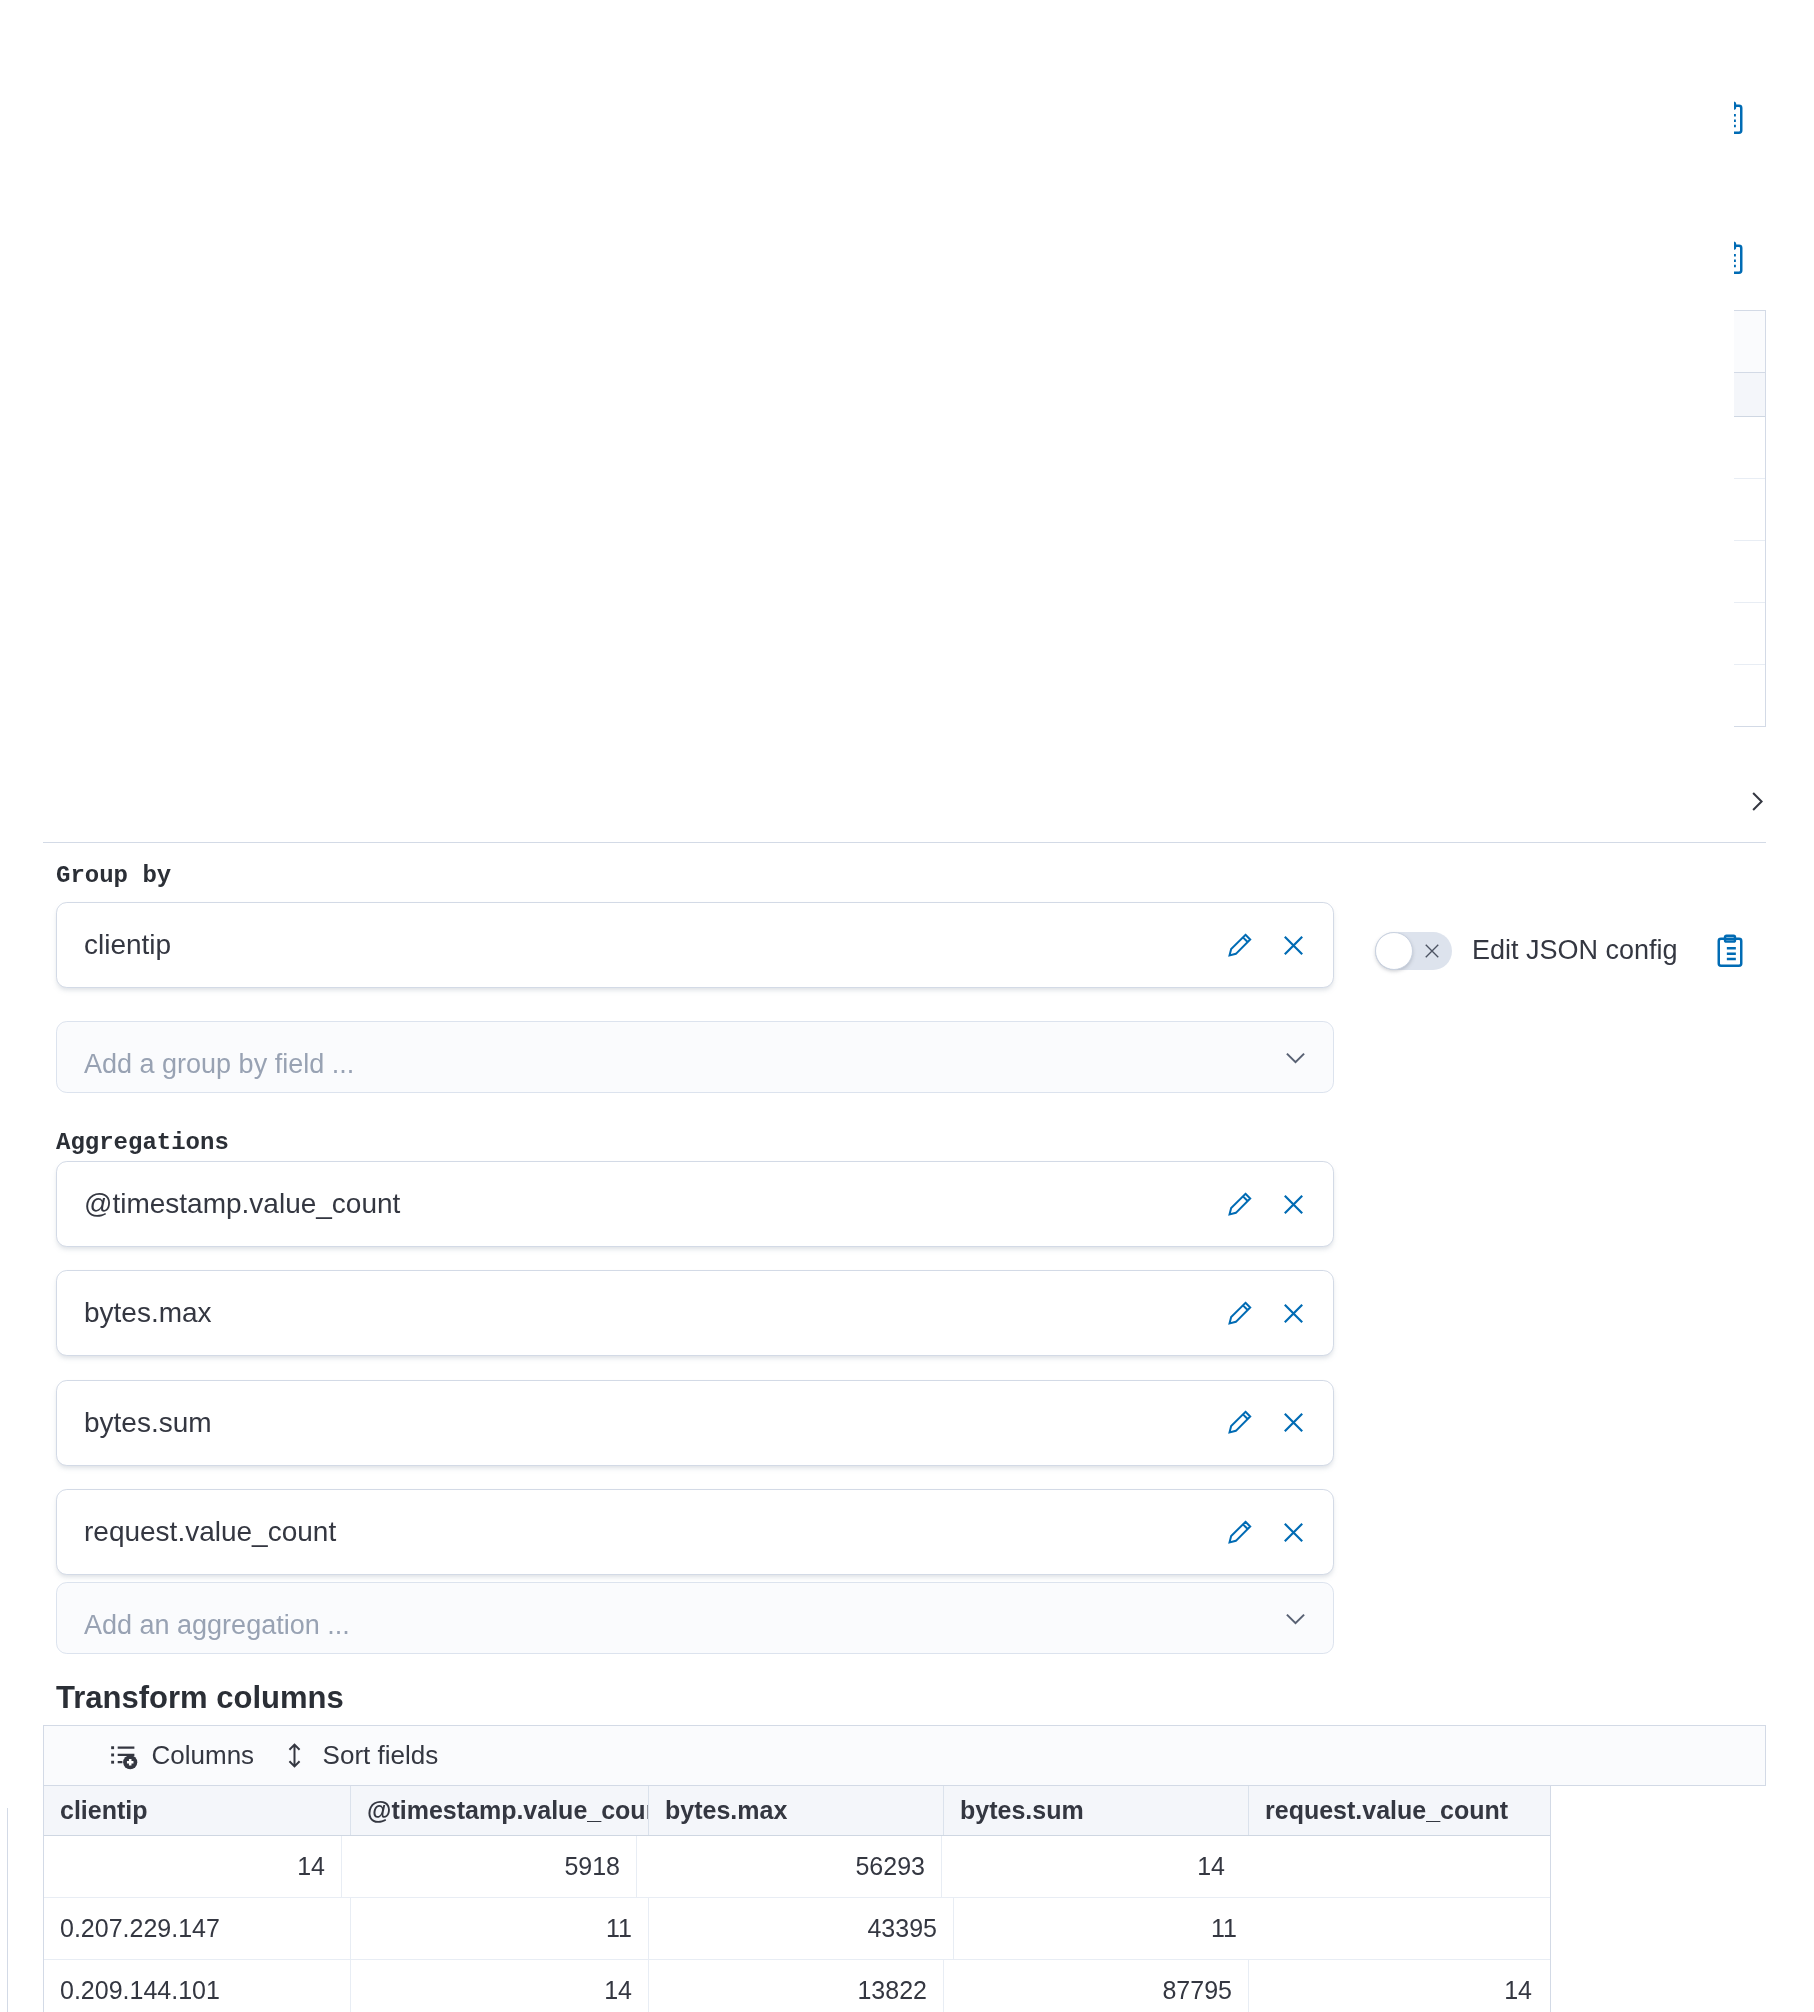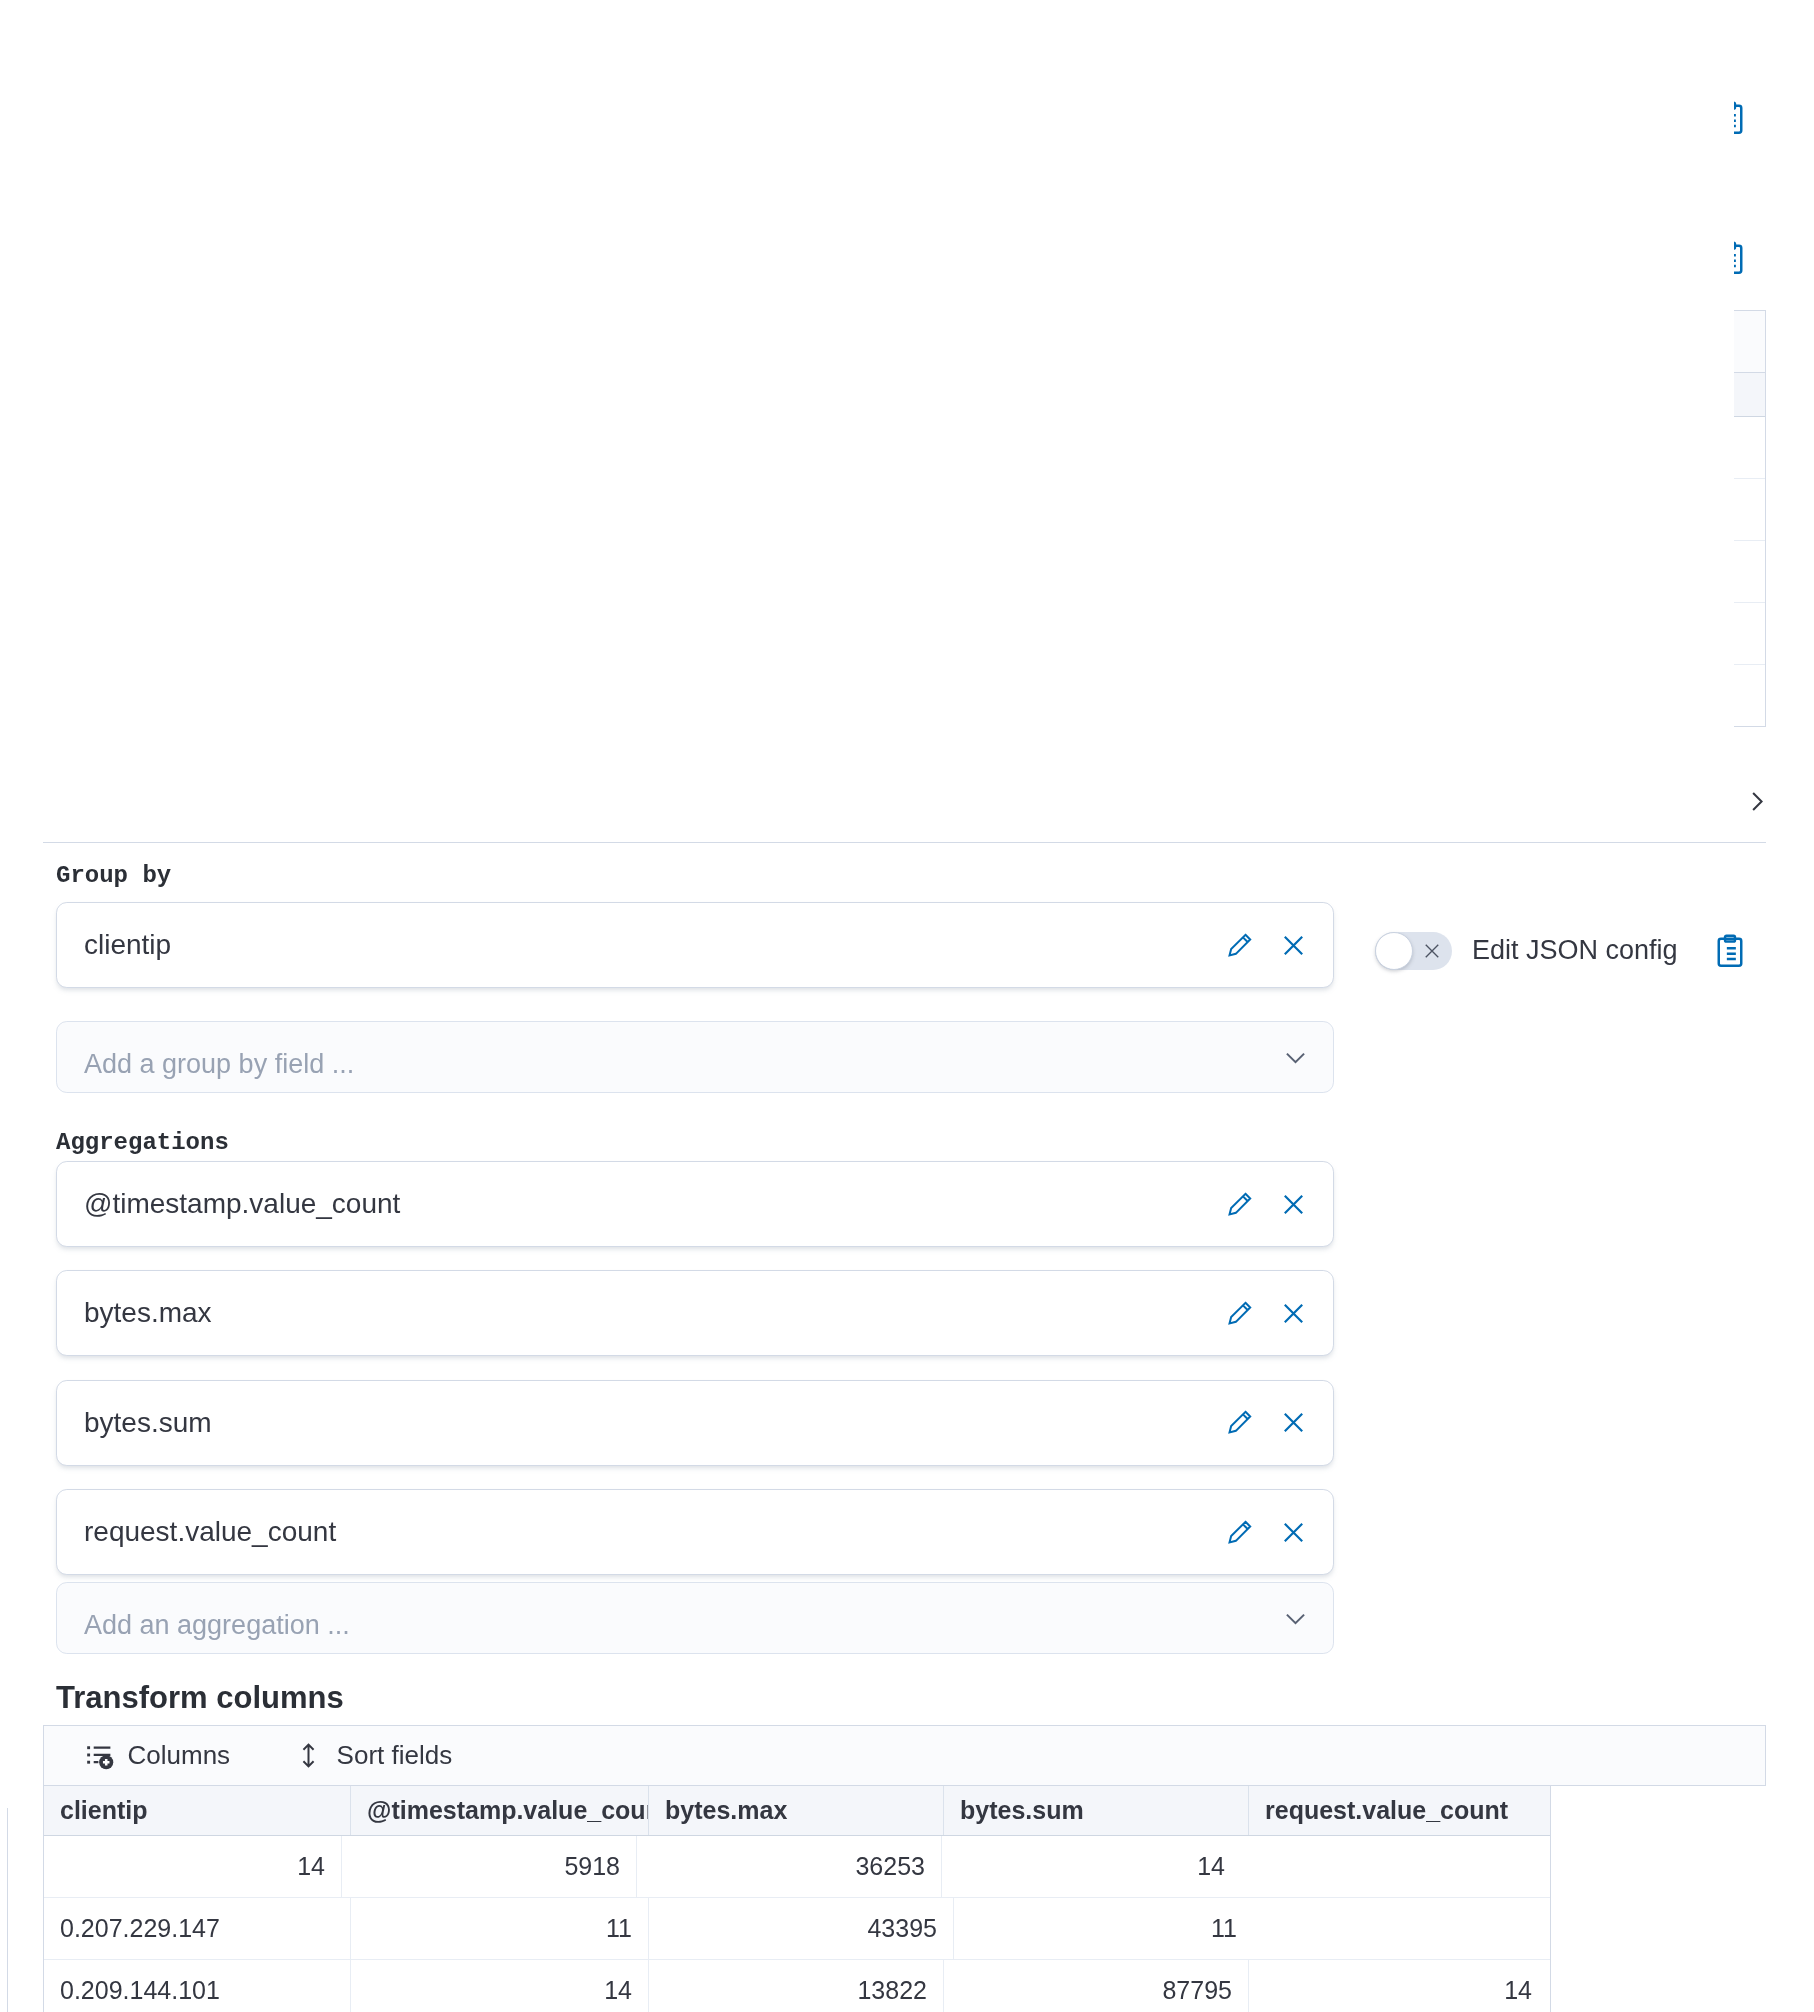--- a/index.html
+++ b/index.html
@@ -20,21 +20,21 @@
   
   .toggle-row { position:absolute; left:1375px; width:373px; height:41px; display:flex; align-items:center; }
   .switch { position:relative; width:77px; height:38px; background:#dde3ed; border-radius:19px; flex:0 0 auto; cursor:pointer; }
   .knob { position:absolute; left:0; top:0; width:38px; height:38px; background:#fff; border:0.9px solid #c9d2e0; border-radius:50%; box-shadow:0 1.8px 3.6px rgba(105,112,125,.3); }
   .switch svg { position:absolute; right:10px; top:9px; width:20px; height:20px; }
   .toggle-label { margin-left:20px; font-size:27px; color:#343741; flex:1 1 auto; white-space:nowrap; }
   .clip { width:36px; height:40px; flex:0 0 auto; cursor:pointer; }
 
   
   .grid-wrap { position:absolute; left:43px; width:1723px; border:0.9px solid #d3dae6; background:#fff; }
-  .grid-toolbar { height:63px; background:#fafbfd; border-bottom:0.9px solid #d3dae6; display:flex; align-items:center; padding-left:41px; gap:64px; }
+  .grid-toolbar { height:63px; background:#fafbfd; border-bottom:0.9px solid #d3dae6; display:flex; align-items:center; padding-left:65px; gap:26px; }
   .tb-btn { display:flex; align-items:center; gap:13.5px; font-size:26px; color:#343741; cursor:pointer; white-space:nowrap; }
   .tb-btn svg { width:29px; height:29px; }
   .tb-bold { font-weight:700; }
   .dg-header { display:flex; background:#f4f6fa; border-bottom:0.9px solid #cfd7e2; }
   .dg-hcell { height:43px; display:flex; align-items:center; justify-content:space-between; padding:0 12.6px 0 16px; font-size:25px; font-weight:700; border-right:0.9px solid #dbe2ec; overflow:hidden; white-space:nowrap; cursor:pointer; }
   .dg-hcell:last-child { border-right:none; }
   .dg-hcell .hchev svg { width:20px; height:20px; margin-left:7.2px; }
   .dg-row { display:flex; border-bottom:0.9px solid #e8edf4; background:#fff; }
   .dg-row:last-child { border-bottom:none; }
   .dg-cell { height:61px; display:flex; align-items:center; padding:0 16px; font-size:25px; border-right:0.9px solid #e8edf4; overflow:hidden; white-space:nowrap; }
@@ -374,21 +374,21 @@
         <div class="dg-hcell" style="width: 305px;">
           <span>bytes.sum</span>
         </div>
         <div class="dg-hcell" style="width: 299px;">
           <span>request.value_count</span>
         </div>
       </div>
       <div class="dg-row">
         <div class="dg-cell r" style="width: 298px;">14</div>
         <div class="dg-cell r" style="width: 295px;">5918</div>
-        <div class="dg-cell r" style="width: 305px;">36253</div>
+        <div class="dg-cell r" style="width: 305px;">56293</div>
         <div class="dg-cell r" style="width: 299px;">14</div>
       </div>
       <div class="dg-row">
         <div class="dg-cell" style="width: 307px;">0.207.229.147</div>
         <div class="dg-cell r" style="width: 298px;">11</div>
         <div class="dg-cell r" style="width: 305px;">43395</div>
         <div class="dg-cell r" style="width: 299px;">11</div>
       </div>
       <div class="dg-row">
         <div class="dg-cell" style="width: 307px;">0.209.144.101</div>

